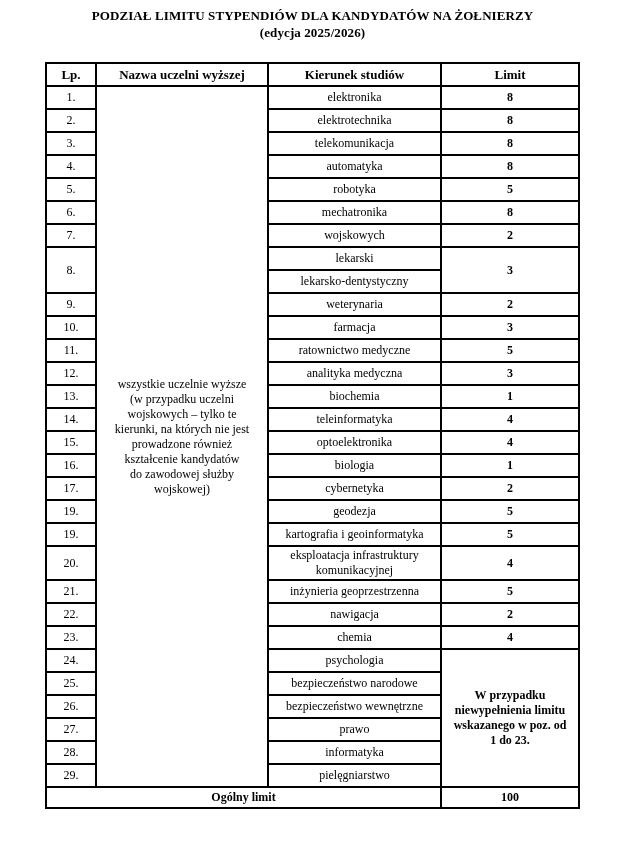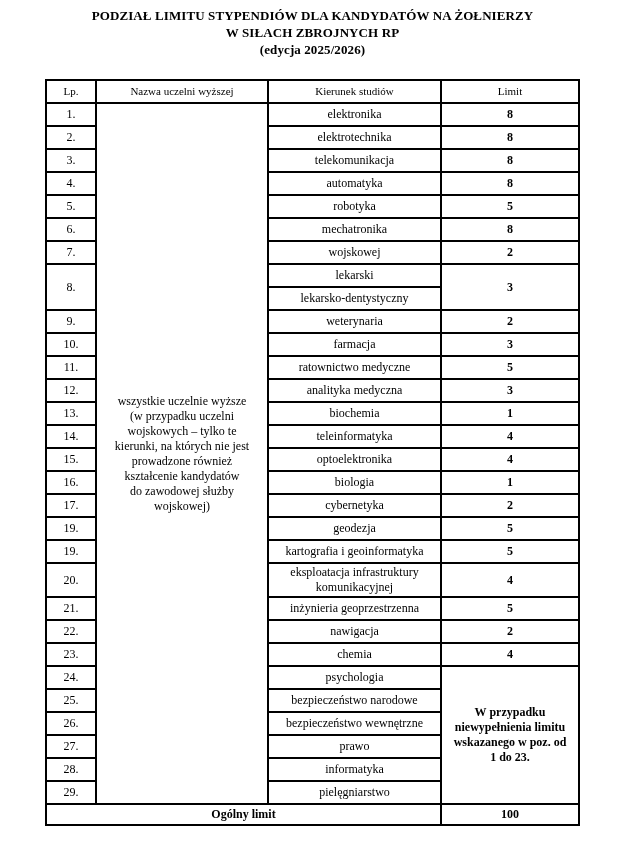--- a/index.html
+++ b/index.html
@@ -28,22 +28,22 @@
   table.limits th, table.limits td {
     border: 2px solid #000;
     text-align: center;
     vertical-align: middle;
     padding: 1px 3px;
     font-size: 12px;
     line-height: 15px;
     overflow: hidden;
   }
   table.limits th {
-    font-weight: normal;
-    font-size: 11px;
+    font-weight: bold;
+    font-size: 13px;
     height: 19px;
   }
   table.limits tbody td { height: 19px; }
   td.uni-cell {
     white-space: pre-line;
     font-size: 12px;
     line-height: 15.5px;
   }
   td.limit-cell { font-weight: bold; }
   td.merged-note-cell {
@@ -55,21 +55,20 @@
   }
   tfoot td { font-weight: bold; height: 17px; }
 </style>
 </head>
 <body>
 
 <div class="page">
 
   <div class="title-block">
     <div>PODZIAŁ LIMITU STYPENDIÓW DLA KANDYDATÓW NA ŻOŁNIERZY</div>
-    <div>W SIŁACH ZBROJNYCH RP</div>
     <div>(edycja 2025/2026)</div>
   </div>
 
   <table class="limits">
     <colgroup>
       <col style="width:50px">
       <col style="width:172px">
       <col style="width:173px">
       <col style="width:138px">
     </colgroup>
@@ -115,21 +114,21 @@
           <td class="kierunek-cell">robotyka</td>
           <td class="limit-cell">5</td>
         </tr>
         <tr>
           <td class="lp-cell">6.</td>
           <td class="kierunek-cell">mechatronika</td>
           <td class="limit-cell">8</td>
         </tr>
         <tr>
           <td class="lp-cell">7.</td>
-          <td class="kierunek-cell">wojskowej</td>
+          <td class="kierunek-cell">wojskowych</td>
           <td class="limit-cell">2</td>
         </tr>
         <tr>
           <td class="lp-cell" rowspan="2">8.</td>
           <td class="kierunek-cell">lekarski</td>
           <td class="limit-cell" rowspan="2">3</td>
         </tr>
         <tr>
           <td class="kierunek-cell">lekarsko-dentystyczny</td>
         </tr>

